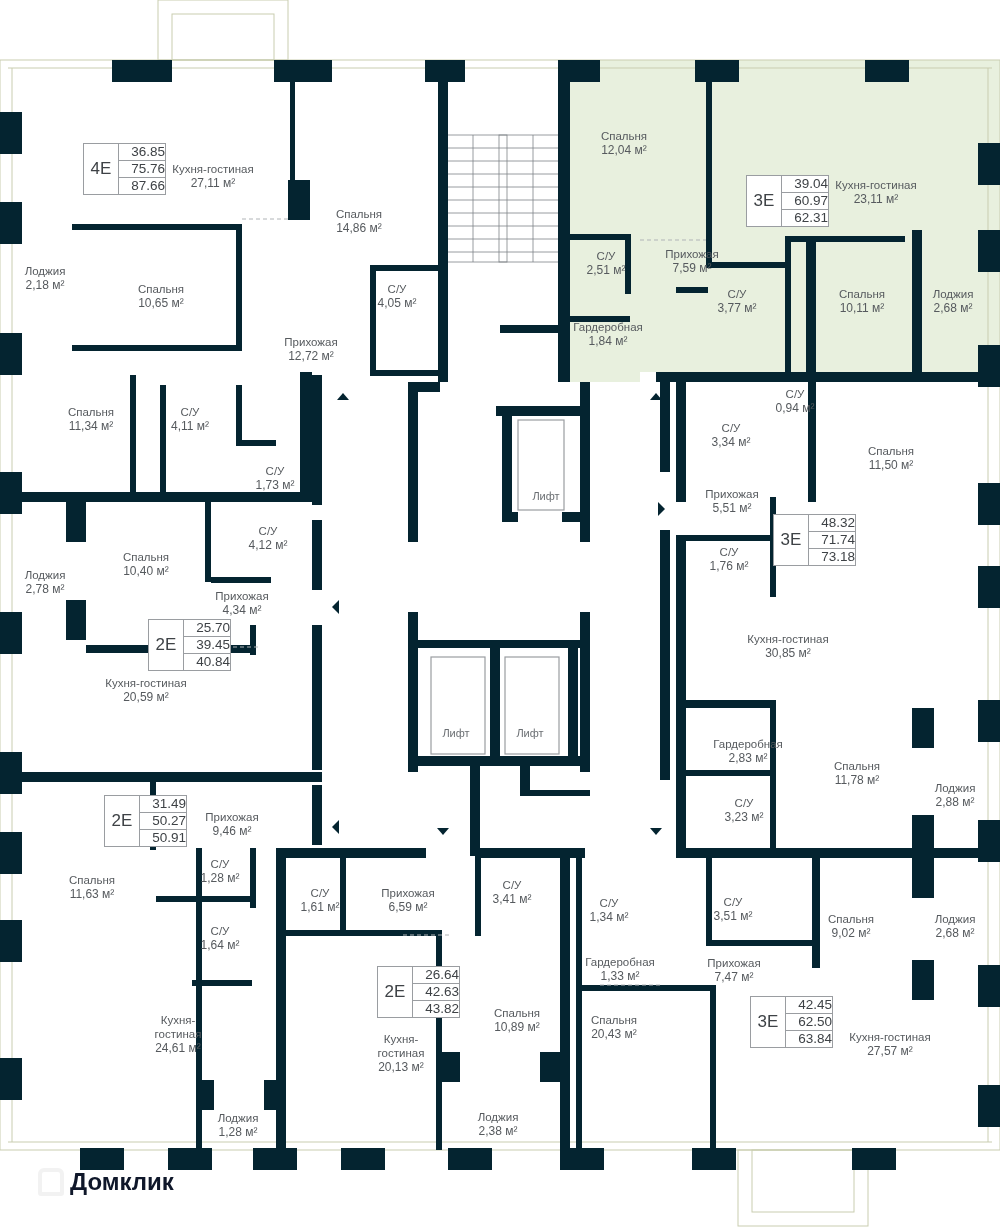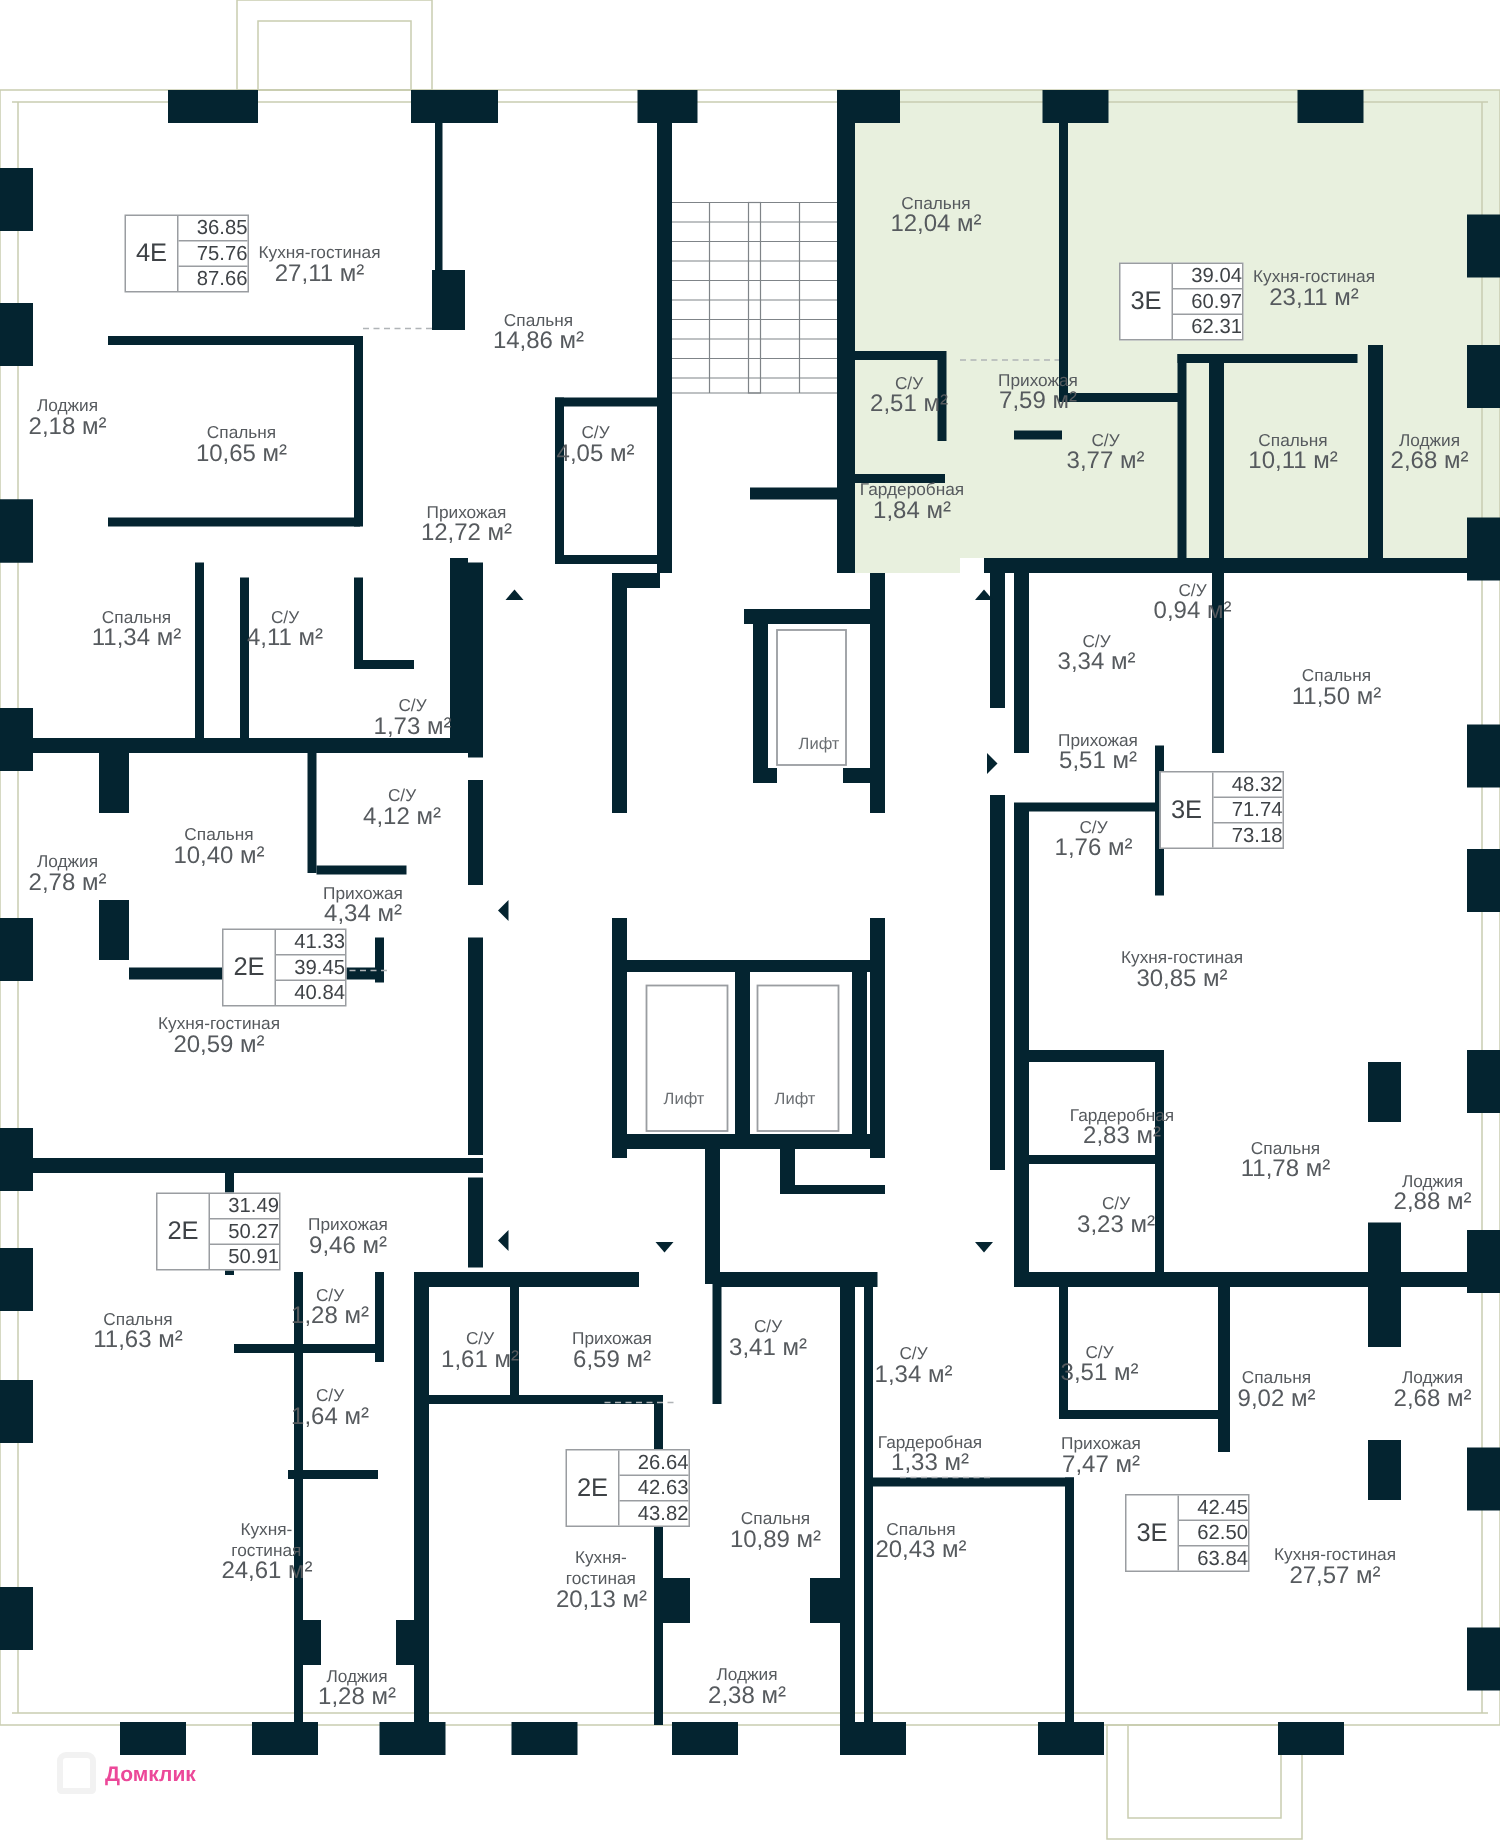--- a/index.html
+++ b/index.html
@@ -1,27 +1,27 @@
 <!DOCTYPE html>
 <html><head>
 <meta charset="utf-8">
 <style>
   html,body{margin:0;padding:0;background:#ffffff;}
   body{width:1000px;height:1230px;position:relative;overflow:hidden;font-family:"Liberation Sans",sans-serif;}
   #plan{position:absolute;left:0;top:0;width:1000px;height:1230px;}
   .lbl{position:absolute;text-align:center;color:#565a5e;font-size:11.5px;line-height:14px;white-space:nowrap;transform:translateX(-50%);}
   .lbl .nm{display:block;}
-  .lbl .ar{display:block;font-size:16px;}
+  .lbl .ar{display:block;font-size:12px;}
   .badge{position:absolute;display:flex;border:1.5px solid #9a9da1;background:#ffffff;color:#3e4246;}
   .badge .typ{width:34px;display:flex;align-items:center;justify-content:center;font-size:17px;border-right:1.5px solid #9a9da1;text-align:center;}
   .badge .vals{display:flex;flex-direction:column;}
   .badge .v{width:46px;height:16px;line-height:16px;text-align:right;font-size:13.5px;border-bottom:1.5px solid #9a9da1;}
   .badge .v:last-child{border-bottom:none;}
   .lift{position:absolute;color:#6b6f73;font-size:11px;transform:translateX(-50%);}
-  .wm{position:absolute;left:38px;top:1168px;display:flex;align-items:center;gap:6px;color:#ec4899;font-size:14px;font-weight:bold;}
+  .wm{position:absolute;left:38px;top:1168px;display:flex;align-items:center;gap:6px;color:#0f172a;font-size:24px;font-weight:bold;}
   .wm .ic{width:26px;height:28px;border:4px solid #f2f2f2;border-radius:6px 6px 3px 3px;box-sizing:border-box;}
 </style>
 </head>
 <body>
 
 <svg id="plan" viewBox="0 0 1000 1230" xmlns="http://www.w3.org/2000/svg">
 
   <path d="M560,60 L1000,60 L1000,372 L640,372 L640,382 L560,382 Z" fill="#e8f0de"></path>
 
   <g fill="none" stroke="#c9cdb0" stroke-width="1">
@@ -449,21 +449,21 @@
   <div class="typ">3E</div>
   <div class="vals">
       <div class="v">39.04</div>
       <div class="v">60.97</div>
       <div class="v">62.31</div>
     </div>
 </div>
 <div class="badge" style="left:148px;top:619px;">
   <div class="typ">2E</div>
   <div class="vals">
-      <div class="v">41.33</div>
+      <div class="v">25.70</div>
       <div class="v">39.45</div>
       <div class="v">40.84</div>
     </div>
 </div>
 <div class="badge" style="left:773px;top:514px;">
   <div class="typ">3E</div>
   <div class="vals">
       <div class="v">48.32</div>
       <div class="v">71.74</div>
       <div class="v">73.18</div>

